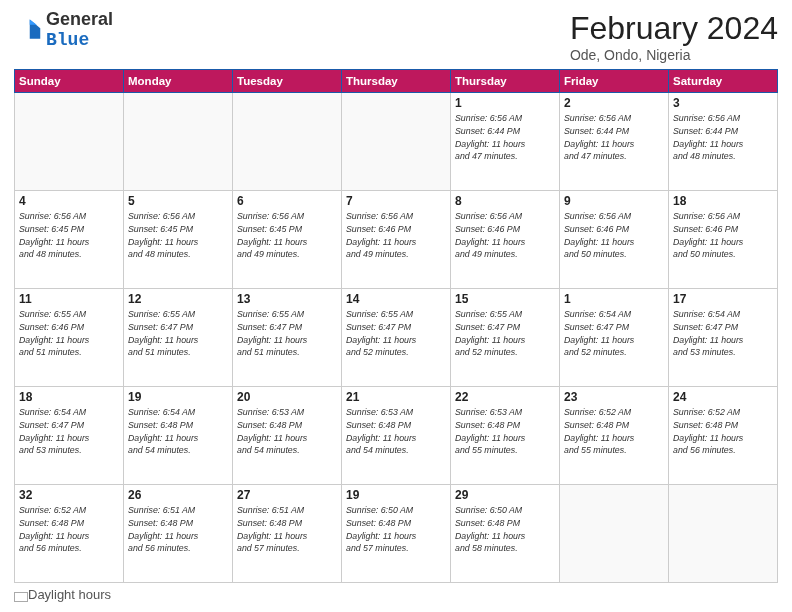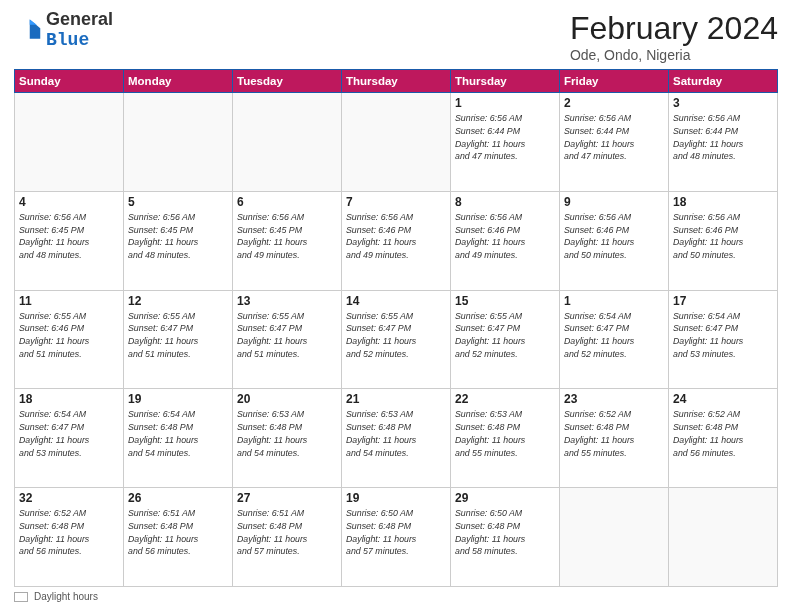--- a/index.html
+++ b/index.html
@@ -89,23 +89,22 @@
       color: #333;
       line-height: 1.45;
       font-style: italic;
     }
     .empty-cell {
       background: #f9f9f9;
     }
     .legend {
       display: flex;
       align-items: flex-end;
-      gap: 6px;
       margin-top: 4px;
-      font-size: 10px;
+      font-size: 13px;
       color: #555;
     }
     .legend-box {
       width: 14px;
       height: 10px;
       background: #fff;
       border: 1px solid #aaa;
     }
   </style>
 </head>

